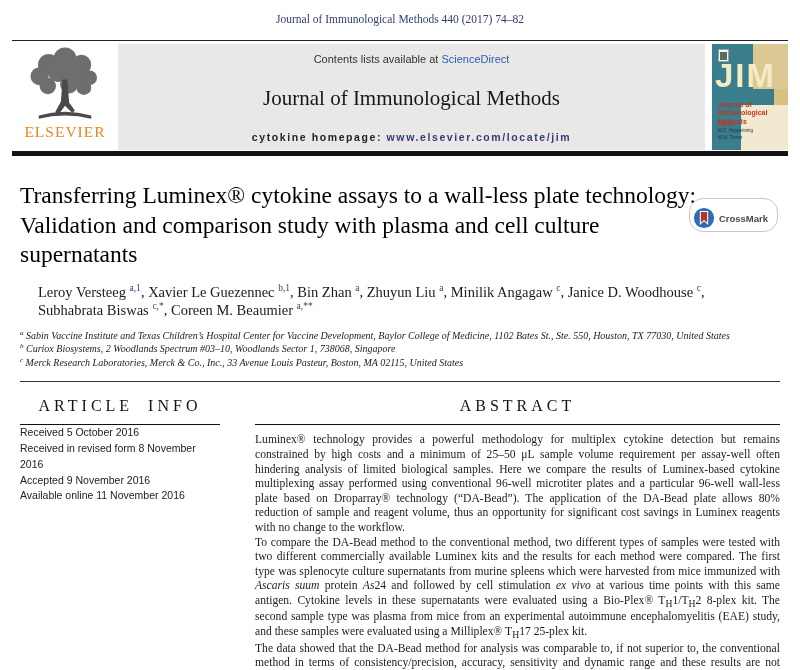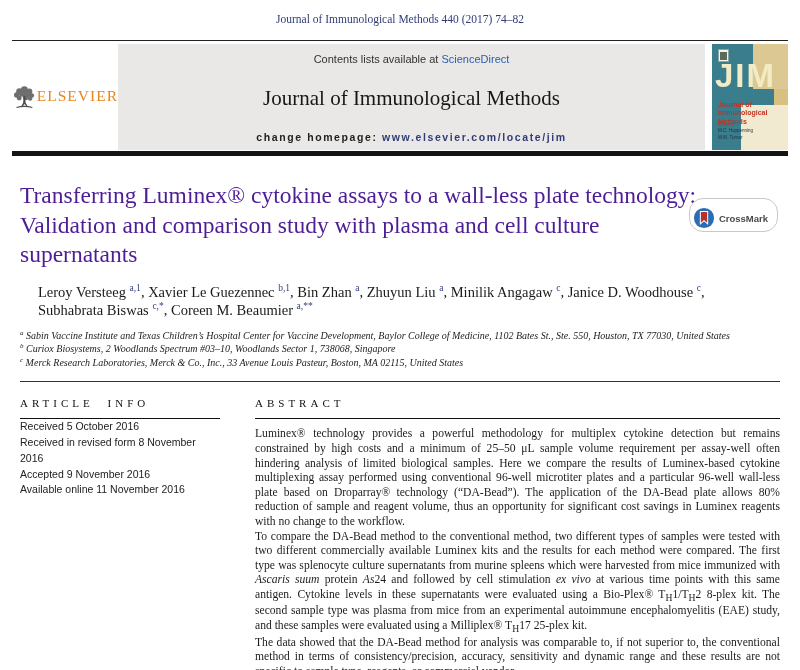--- a/index.html
+++ b/index.html
@@ -8,21 +8,21 @@
     background:#ffffff;
     font-family:"Liberation Serif", serif;
     color:#1a1a1a;
     position:relative;
     overflow:hidden;
   }
   .citation { text-align:center; font-size:11.5px; color:#303c77; padding-top:13px; }
   .top-rule { border:none; border-top:1.5px solid #222; margin:15px 12px 0; }
 
   .header-row { display:flex; margin:3px 12px 0; height:106px; }
-  .elsevier-block { width:106px; flex:none; display:flex; flex-direction:row; align-items:center; padding-top:1px; }
+  .elsevier-block { width:106px; flex:none; display:flex; flex-direction:column; align-items:center; padding-top:1px; }
   .elsevier-tree { width:82px; height:82px; }
   .elsevier-text { color:#e8861c; font-size:15.5px; letter-spacing:1px; margin-top:-4px; }
 
   .gray-band { flex:1; background:#e9e8e6; display:flex; flex-direction:column; align-items:center; justify-content:space-between; padding:9px 0 7px; margin-right:7px; }
   .contents-line { font-family:"Liberation Sans", sans-serif; font-size:11px; color:#333; }
   .contents-line .sd-link { color:#2a5db0; text-decoration:none; }
   .band-journal-title { font-size:21px; color:#171717; }
   .homepage-line { font-family:"Liberation Sans", sans-serif; font-size:10.5px; font-weight:bold; letter-spacing:1.6px; color:#222; }
   .homepage-line .hp-link { color:#303c77; text-decoration:none; }
 
@@ -32,37 +32,37 @@
   .jc-tan-r { position:absolute; right:0; top:42%; width:18%; height:16%; background:#d8c080; }
   .jc-logo { position:absolute; left:6px; top:5px; width:11px; height:13px; background:#f5f2e8; border:1px solid #8fa3a8; display:flex; align-items:center; justify-content:center; }
   .jc-logo-glyph { width:7px; height:8px; background:#5c6a5a; }
   .jc-jim { position:absolute; left:3px; top:13px; font-family:"Liberation Sans", sans-serif; font-weight:bold; font-size:33px; color:#f3ebc4; letter-spacing:2px; }
   .jc-title { position:absolute; left:6px; top:57px; font-family:"Liberation Sans", sans-serif; font-weight:bold; font-size:7px; line-height:1.2; color:#c23320; }
   .jc-editors { position:absolute; left:6px; top:78px; font-family:"Liberation Sans", sans-serif; font-size:4.5px; line-height:1.4; color:#26323a; }
   .jc-ed-label { display:block; color:#c23320; font-weight:bold; }
 
   .black-bar { height:5px; background:#141414; margin:1px 12px 0; }
 
-  .title-block { margin:25px 20px 0; width:700px; font-size:23.5px; line-height:1.26; color:#4c1d95; }
+  .title-block { margin:25px 20px 0; width:700px; font-size:23.5px; line-height:1.26; color:#000000; }
 
   .crossmark { position:absolute; right:22px; top:198px; display:inline-flex; align-items:center; gap:4px; background:#fff; border:1px solid #c9c9c9; border-radius:14px; padding:8px 9px 2px 3px; cursor:pointer; }
   .crossmark-text { font-family:"Liberation Sans", sans-serif; font-size:9.5px; font-weight:bold; color:#4a4a4a; }
 
   .authors { margin:13px 38px 0; font-size:14.5px; line-height:1.22; color:#1a1a1a; }
   .authors sup.asup { color:#33427e; font-size:9.5px; }
 
   .affils { margin:9px 20px 0; font-size:10px; font-style:italic; line-height:1.32; color:#222; }
   .affils sup { font-size:7px; }
 
   .mid-rule { border:none; border-top:1px solid #333; margin:12px 20px 0; }
 
   .columns { display:flex; margin:15px 20px 0; gap:35px; }
   .col-left { width:200px; flex:none; }
   .col-right { flex:1; }
-  .sec-heading { font-size:11px; letter-spacing:4px; word-spacing:7px; color:#111; }
+  .sec-heading { font-size:16px; letter-spacing:4px; word-spacing:7px; color:#111;text-align:center; }
   .sec-underline { border:none; border-top:1.4px solid #111; margin-top:9px; }
   .history-label { font-style:italic; font-size:10.5px; margin-top:11px; color:#222; }
   .history-line { font-family:"Liberation Sans", sans-serif; font-size:10.5px; line-height:1.5; color:#222; }
 
   .abs-p { font-size:11.6px; line-height:1.26; text-align:justify; color:#1c1c1c; }
   .abs-p:first-child { margin-top:0;font-family:Liberation Serif, serif; }
   .abstract-body { margin-top:8px; }
 </style>
 </head>
 <body>
@@ -89,21 +89,21 @@
         </g>
         <path d="M47 38 L53 38 L55 66 L62 76 L59 79 L50 70 L42 81 L38 78 L45 65 Z" fill="#4a4a4a"></path>
         <path d="M18 82 Q50 73 82 82 L82 86 Q50 78 18 86 Z" fill="#4a4a4a"></path>
       </svg>
       <div class="elsevier-text">ELSEVIER</div>
     </div>
 
     <div class="gray-band">
       <div class="contents-line"><span>Contents lists available at </span><a class="sd-link" href="#">ScienceDirect</a></div>
       <div class="band-journal-title">Journal of Immunological Methods</div>
-      <div class="homepage-line"><span>change homepage: </span><a class="hp-link" href="#">www.elsevier.com/locate/jim</a></div>
+      <div class="homepage-line"><span>cytokine homepage: </span><a class="hp-link" href="#">www.elsevier.com/locate/jim</a></div>
     </div>
 
     <div class="jim-cover">
       <div class="jc-tan-tr"></div>
       <div class="jc-cream-br"></div>
       <div class="jc-tan-r"></div>
       <div class="jc-logo">
           <div class="jc-logo-glyph"></div>
         </div>
       <div class="jc-jim">JIM</div>

